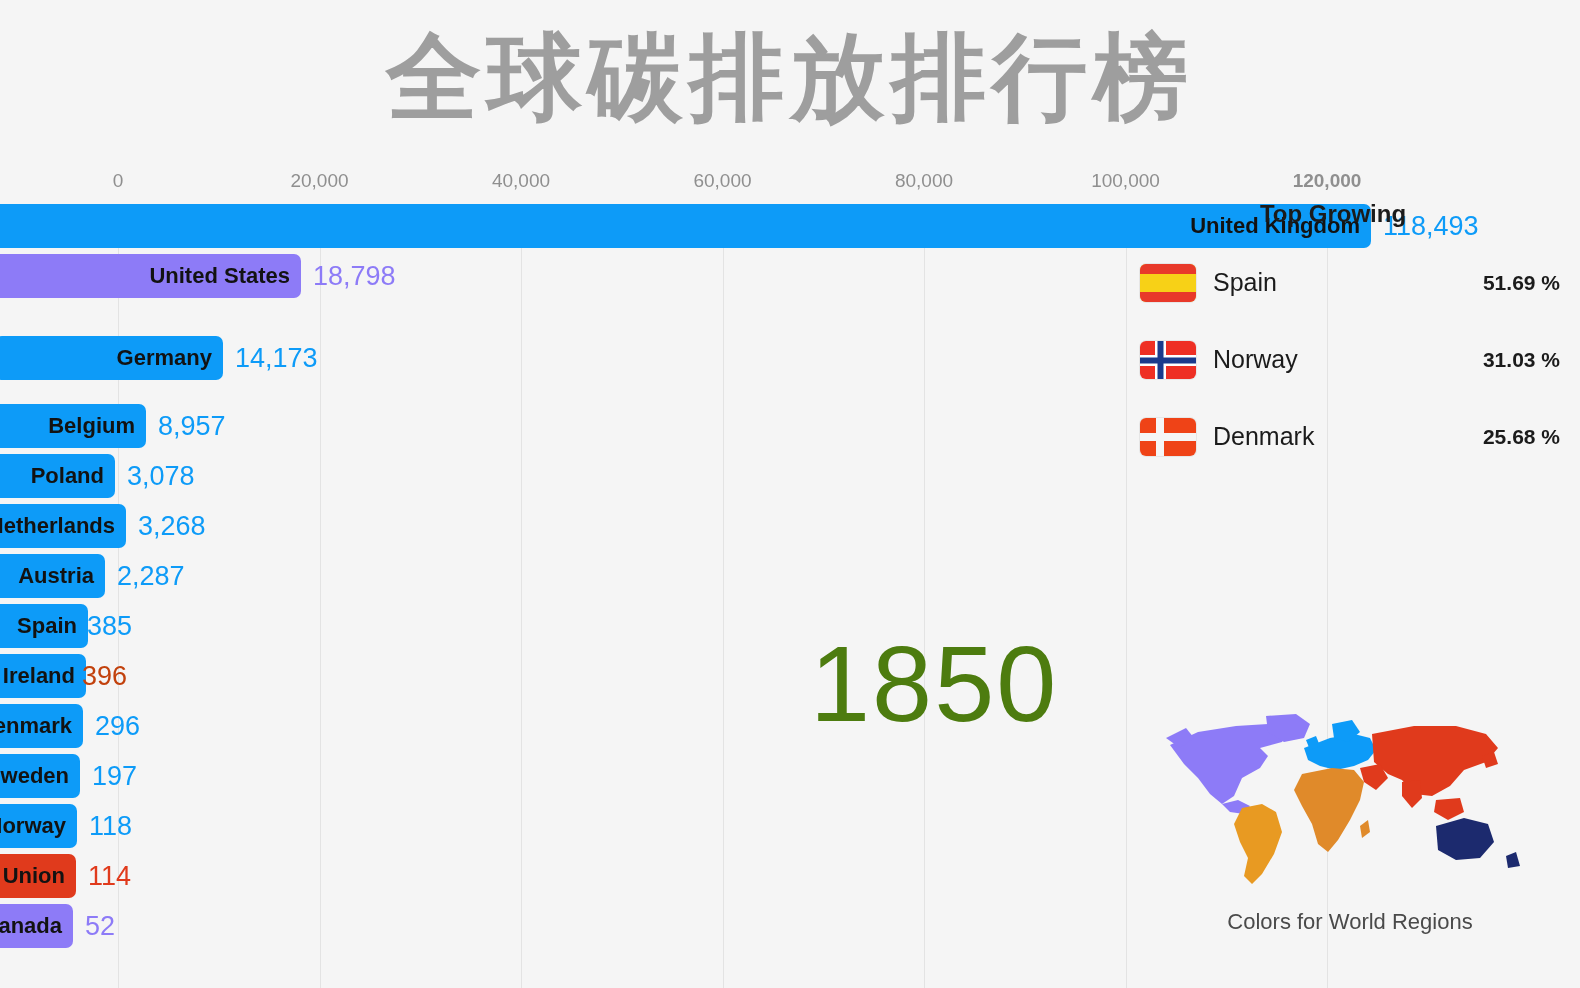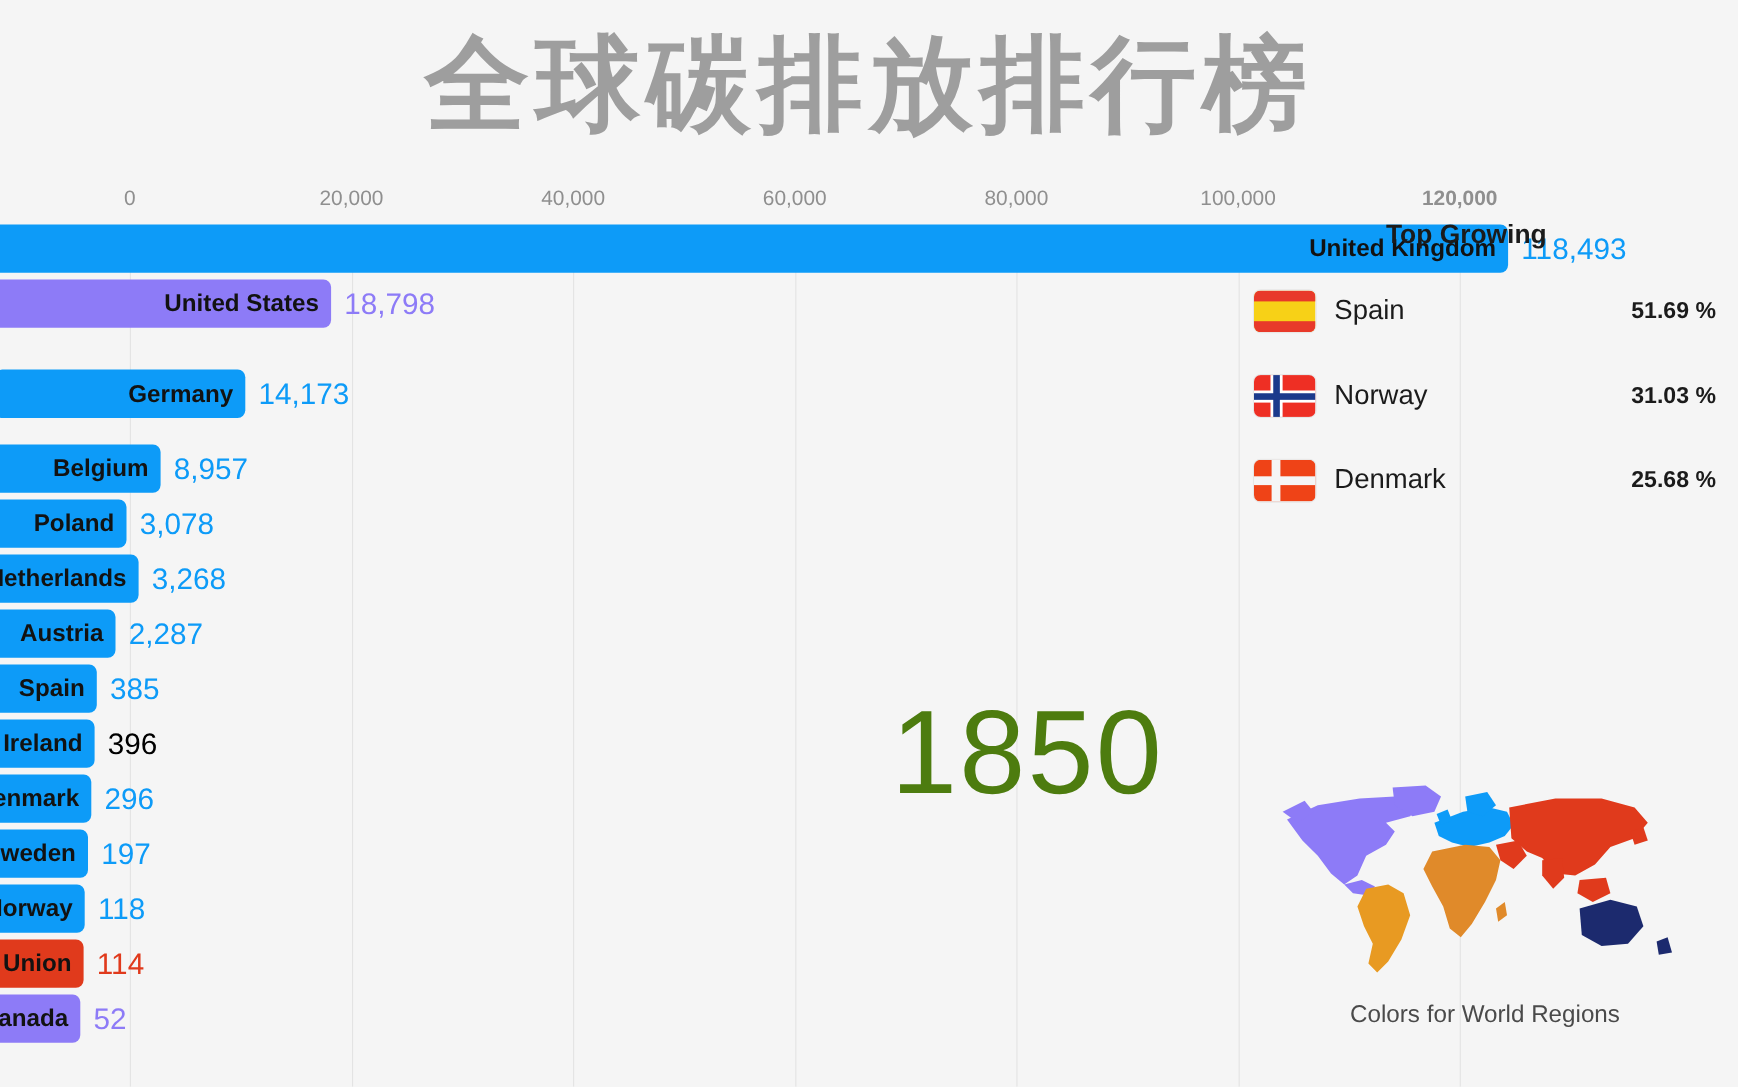--- a/index.html
+++ b/index.html
@@ -226,26 +226,26 @@
         <div class="bar-value" style="left: 126px; color: rgb(13, 155, 248);">3,268</div>
       </div>
       <div class="bar-row" style="top: 350px;">
         <div class="bar" style="left: -30px; width: 135px; background: rgb(13, 155, 248);"></div>
         <div class="bar-label" style="left: 105px;">Austria</div>
         <div class="bar-value" style="left: 105px; color: rgb(13, 155, 248);">2,287</div>
       </div>
       <div class="bar-row" style="top: 400px;">
         <div class="bar" style="left: -30px; width: 118px; background: rgb(13, 155, 248);"></div>
         <div class="bar-label" style="left: 88px;">Spain</div>
-        <div class="bar-value" style="left: 88px; color: rgb(13, 155, 248);">385</div>
+        <div class="bar-value" style="left: 75px; color: rgb(13, 155, 248);">385</div>
       </div>
       <div class="bar-row" style="top: 450px;">
         <div class="bar" style="left: -30px; width: 116px; background: rgb(13, 155, 248);"></div>
         <div class="bar-label" style="left: 86px;">Ireland</div>
-        <div class="bar-value" style="left: 86px; color: #000000;">396</div>
+        <div class="bar-value" style="left: 70px; color: #c2410c;">396</div>
       </div>
       <div class="bar-row" style="top: 500px;">
         <div class="bar" style="left: -30px; width: 113px; background: rgb(13, 155, 248);"></div>
         <div class="bar-label" style="left: 83px;">Denmark</div>
         <div class="bar-value" style="left: 83px; color: rgb(13, 155, 248);">296</div>
       </div>
       <div class="bar-row" style="top: 550px;">
         <div class="bar" style="left: -30px; width: 110px; background: rgb(13, 155, 248);"></div>
         <div class="bar-label" style="left: 80px;">Sweden</div>
         <div class="bar-value" style="left: 80px; color: rgb(13, 155, 248);">197</div>

